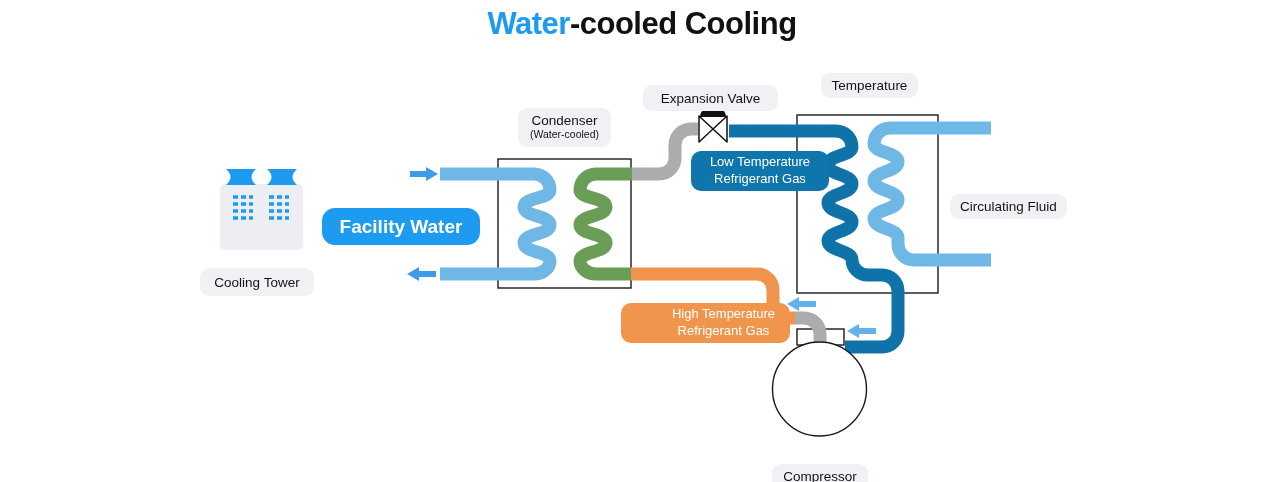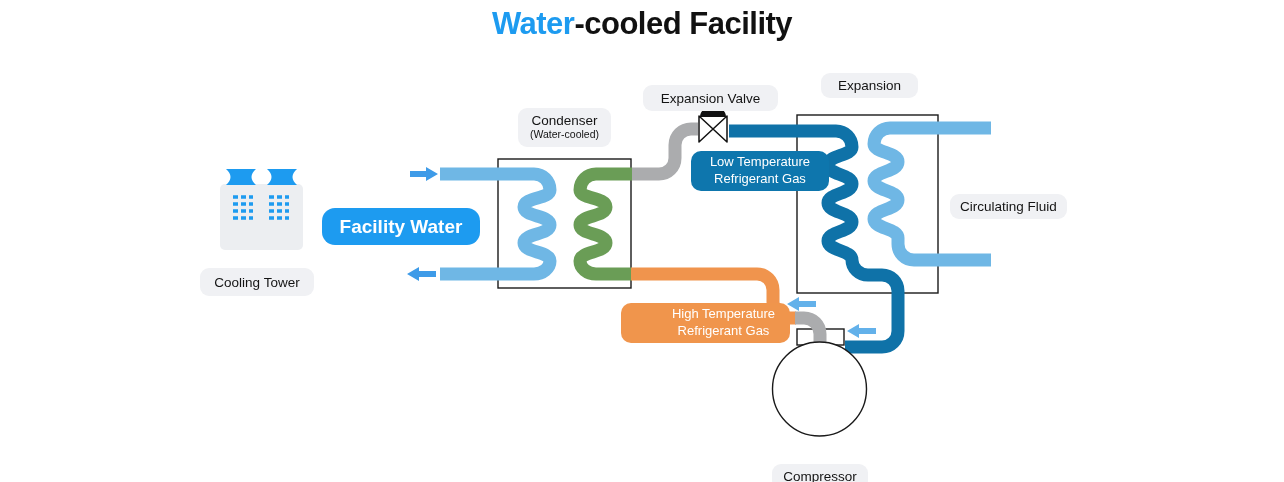--- a/index.html
+++ b/index.html
@@ -73,33 +73,33 @@
       <path d="M269,197 h20 M269,204 h20 M269,211 h20 M269,218 h20" stroke="var(--accent_blue)" stroke-width="3.5" stroke-dasharray="5,3"></path>
     </g>
 
     <path d="M438,174 L426,167 L426,171 L410,171 L410,177 L426,177 L426,181 Z" fill="var(--arrow_blue)"></path>
     <path d="M407,274 L419,267 L419,271 L436,271 L436,277 L419,277 L419,281 Z" fill="var(--arrow_blue)"></path>
     <path d="M787,304 L799,297 L799,301 L816,301 L816,307 L799,307 L799,311 Z" fill="var(--arrow_light_blue)"></path>
     <path d="M847,331 L859,324 L859,328 L876,328 L876,334 L859,334 L859,338 Z" fill="var(--arrow_light_blue)"></path>
   </svg>
 
   <div id="title">
-    <span class="hl">Water</span><span>-cooled Facility</span>
+    <span class="hl">Water</span><span>-cooled Cooling</span>
   </div>
 
   <div class="tag" style="left:200px;top:268px;width:114px;height:28px;">Cooling Tower</div>
 
   <div class="tag col" style="left:518px;top:108px;width:93px;height:39px;">
     <div>Condenser</div>
     <div class="sub">(Water-cooled)</div>
   </div>
 
   <div class="tag" style="left:643px;top:85px;width:135px;height:26px;">Expansion Valve</div>
 
-  <div class="tag" style="left:821px;top:73px;width:97px;height:25px;">Expansion</div>
+  <div class="tag" style="left:821px;top:73px;width:97px;height:25px;">Temperature</div>
 
   <div class="tag" style="left:950px;top:194px;width:117px;height:25px;">Circulating Fluid</div>
 
   <div class="tag" style="left:772px;top:464px;width:96px;height:25px;">Compressor</div>
 
   <div id="facility-water" style="left:322px;top:208px;width:158px;height:37px;">Facility Water</div>
 
   <div class="badge" id="badge-low" style="left:691px;top:151px;width:138px;height:40px;">
     <div>Low Temperature</div>
     <div>Refrigerant Gas</div>

